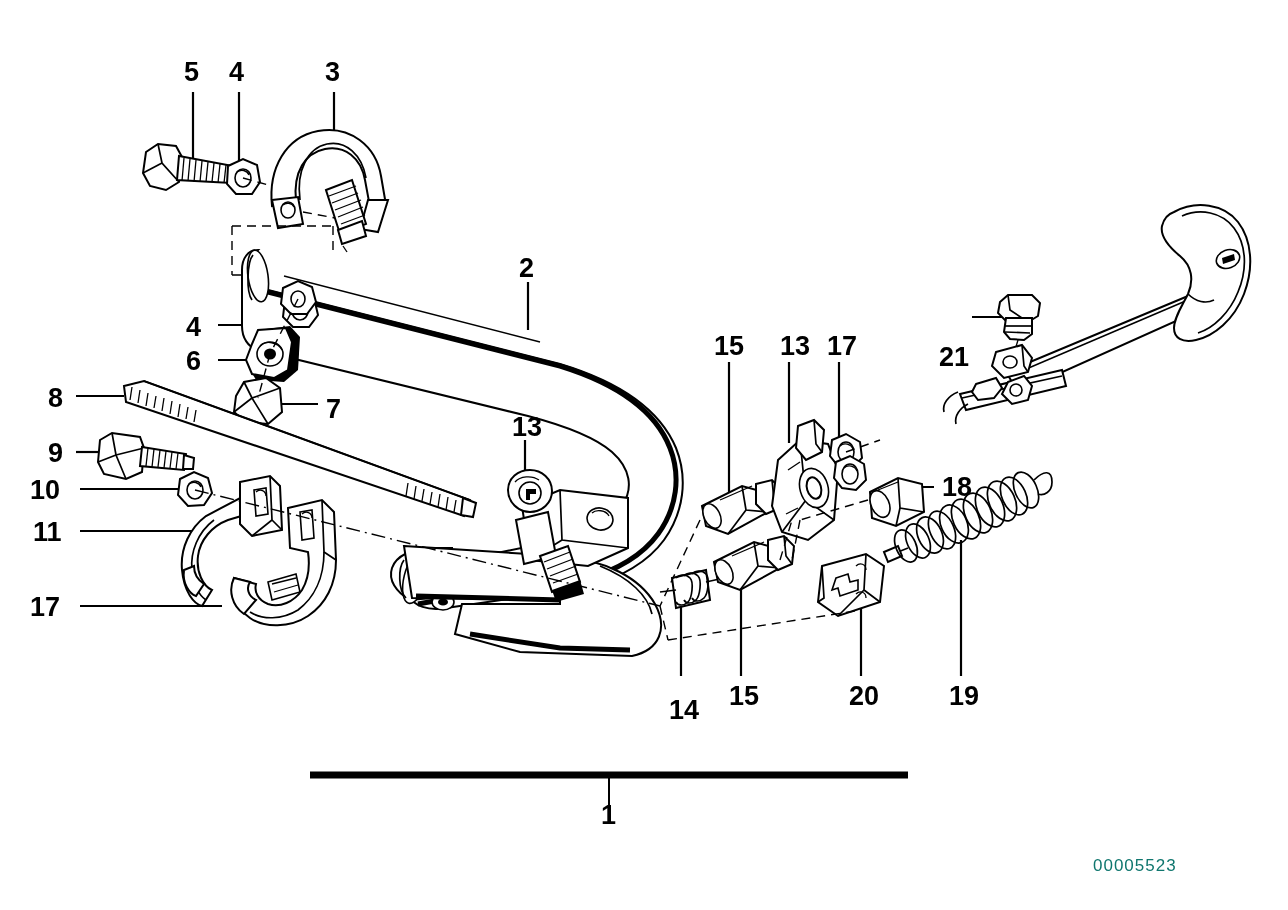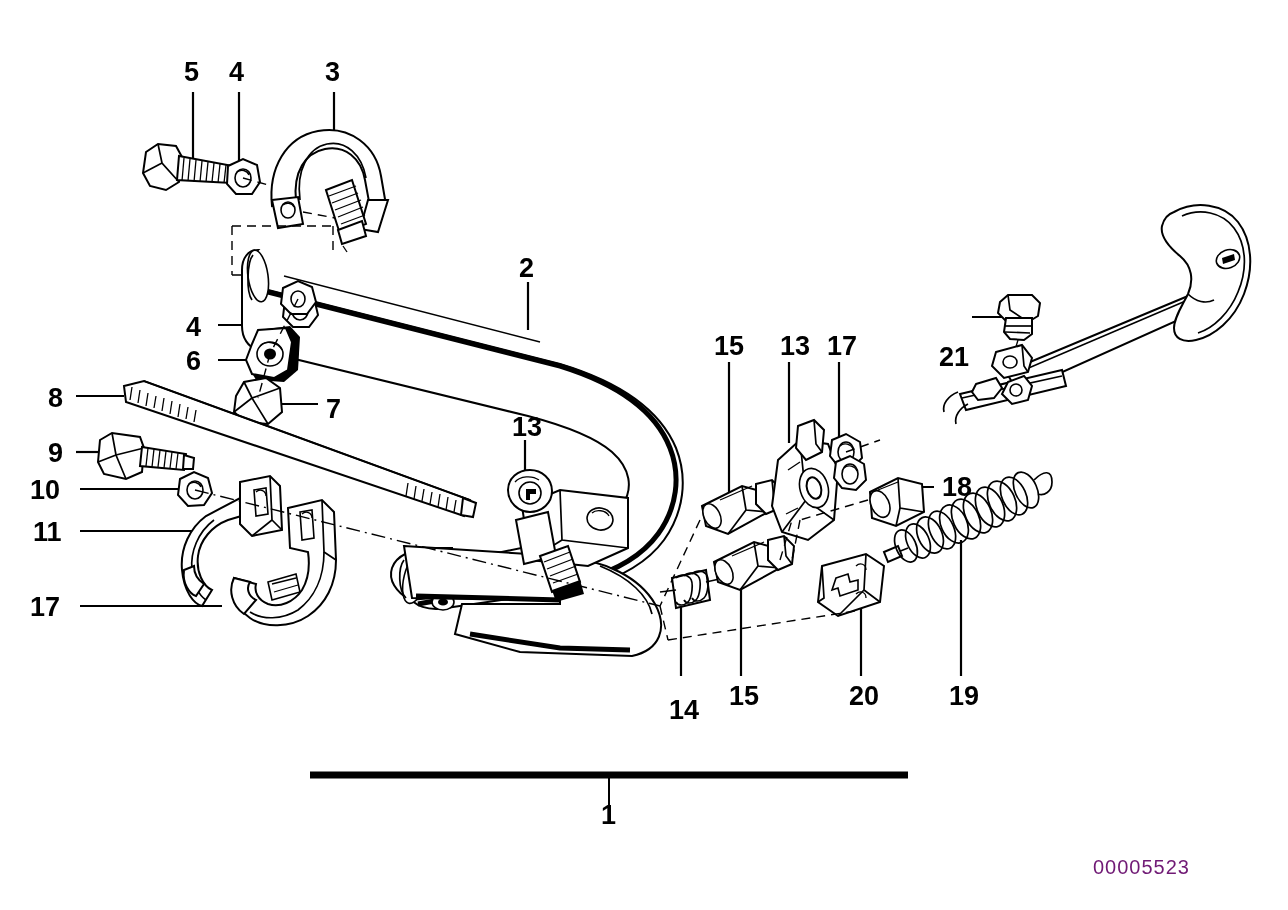--- a/index.html
+++ b/index.html
@@ -17,23 +17,23 @@
     font-weight:bold;
     font-size:27px;
     line-height:27px;
     color:#000000;
     white-space:nowrap;
     letter-spacing:0px;
   }
   .diagram-id{
     position:absolute;
     font-family:"Liberation Sans","DejaVu Sans",sans-serif;
-    font-size:20px;
+    font-size:17px;
     letter-spacing:1px;
-    color:#701a75;
+    color:#0f766e;
     white-space:nowrap;
   }
   
   .ln{stroke:#000;stroke-width:2;fill:none;stroke-linecap:butt;}
   .leader{stroke:#000;stroke-width:2.2;fill:none;}
   .thin{stroke:#000;stroke-width:1.7;fill:none;}
   .hair{stroke:#000;stroke-width:1.3;fill:none;}
   .fat{stroke:#000;stroke-width:7;fill:none;stroke-linecap:butt;}
   .heavy{stroke:#000;stroke-width:5;fill:none;}
   .dash{stroke:#000;stroke-width:1.4;fill:none;stroke-dasharray:9 6;}

